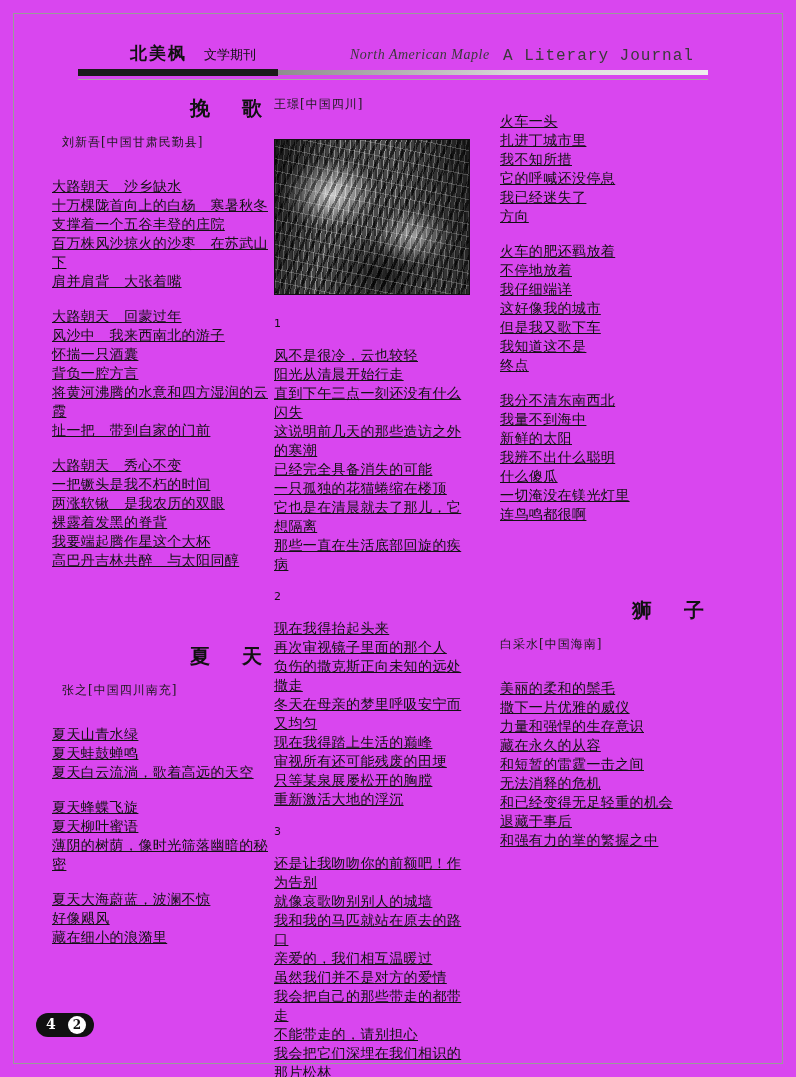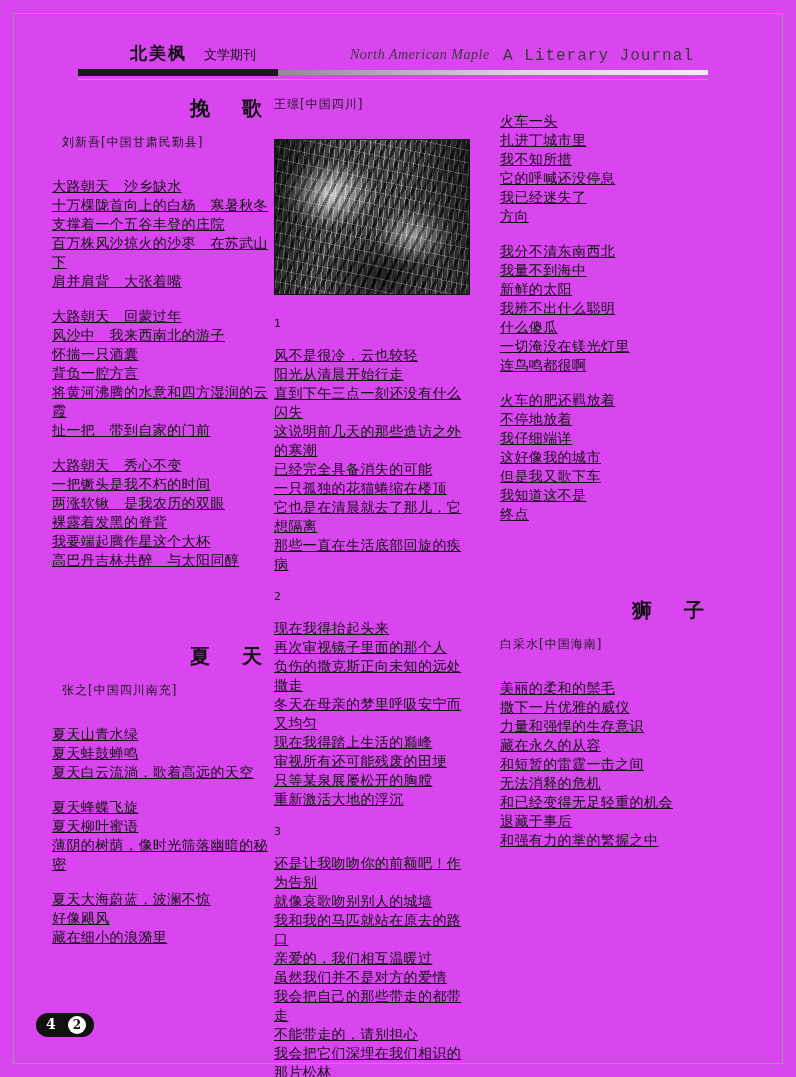--- a/index.html
+++ b/index.html
@@ -337,34 +337,34 @@
 
   <div class="col col-3">
 
     <div class="poem">
       <p class="stanza">火车一头
 扎进丁城市里
 我不知所措
 它的呼喊还没停息
 我已经迷失了
 方向</p>
+      <p class="stanza">火车的肥还羁放着
+不停地放着
+我仔细端详
+这好像我的城市
+但是我又歌下车
+我知道这不是
+终点</p>
       <p class="stanza">我分不清东南西北
 我量不到海中
 新鲜的太阳
 我辨不出什么聪明
 什么傻瓜
 一切淹没在镁光灯里
 连鸟鸣都很啊</p>
-      <p class="stanza">火车的肥还羁放着
-不停地放着
-我仔细端详
-这好像我的城市
-但是我又歌下车
-我知道这不是
-终点</p>
     </div>
 
     <div class="spacer-lg"></div>
 
     <div class="poem">
       <h2 class="poem-title">狮　子</h2>
       <div class="poem-author">白采水[中国海南]</div>
       <p class="stanza">美丽的柔和的鬃毛
 撒下一片优雅的威仪
 力量和强悍的生存意识

